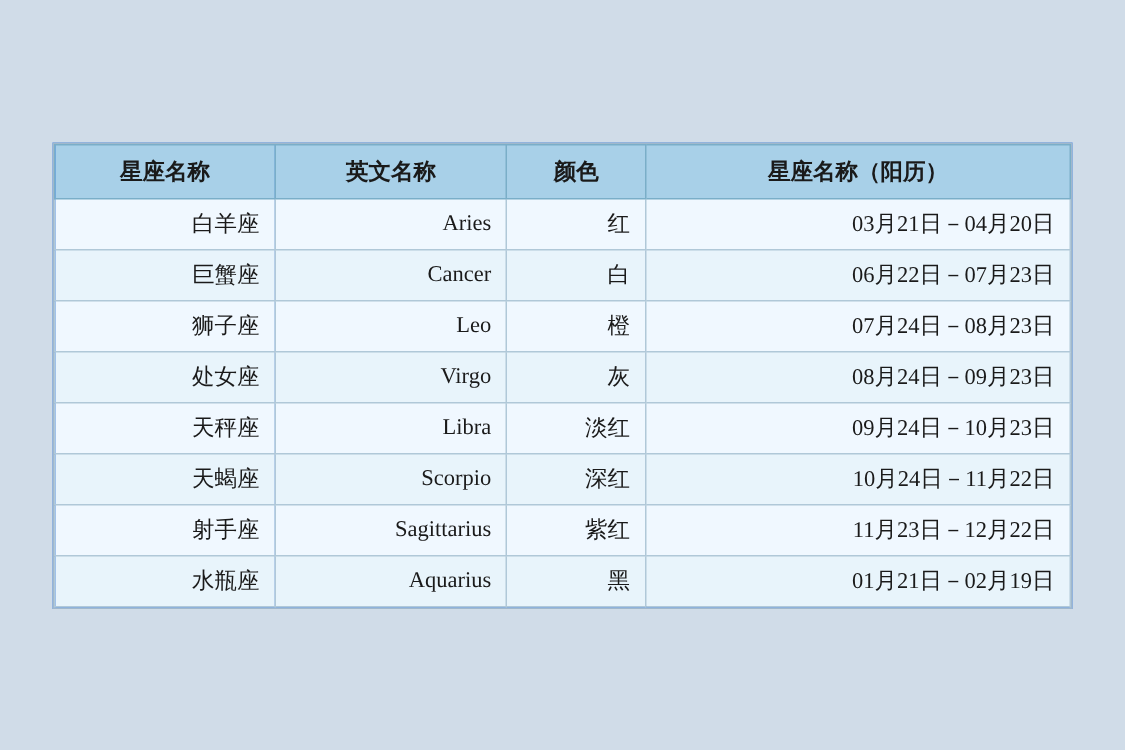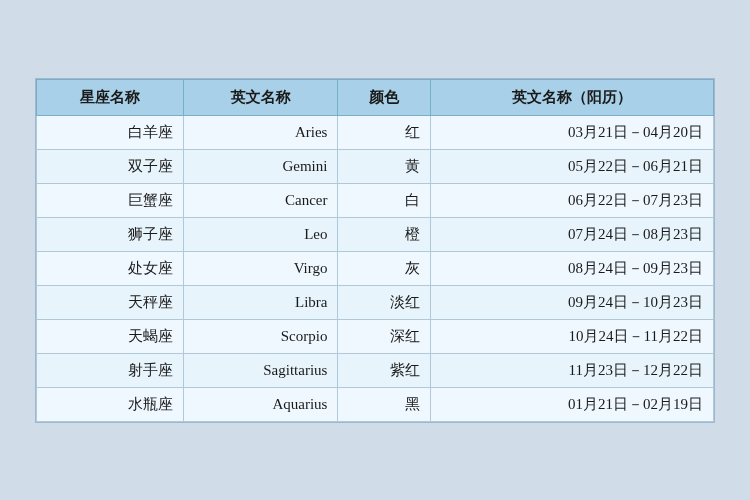--- a/index.html
+++ b/index.html
@@ -58,35 +58,29 @@
 </head>
 <body>
 
 <div class="table-container">
   <table>
     <thead>
       <tr>
         <th>星座名称</th>
         <th>英文名称</th>
         <th>颜色</th>
-        <th>英文名称（阳历）</th>
+        <th>星座名称（阳历）</th>
       </tr>
     </thead>
     <tbody id="table-body">
     <tr>
           <td>白羊座</td>
           <td>Aries</td>
           <td>红</td>
           <td>03月21日－04月20日</td>
-        </tr>
-        <tr>
-          <td>双子座</td>
-          <td>Gemini</td>
-          <td>黄</td>
-          <td>05月22日－06月21日</td>
         </tr>
         <tr>
           <td>巨蟹座</td>
           <td>Cancer</td>
           <td>白</td>
           <td>06月22日－07月23日</td>
         </tr>
         <tr>
           <td>狮子座</td>
           <td>Leo</td>

